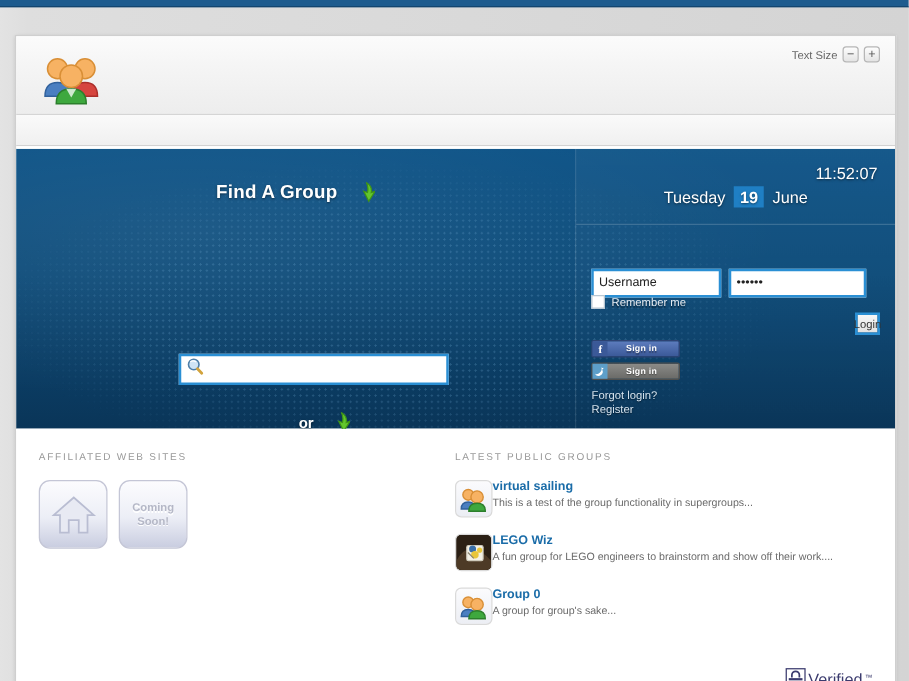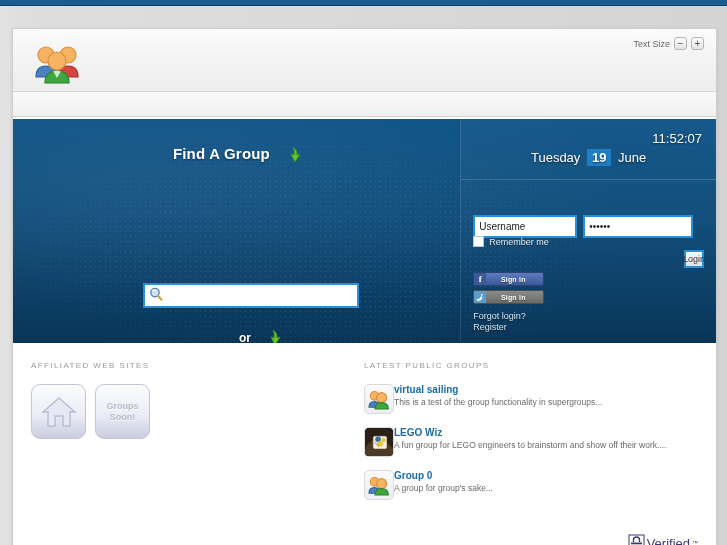--- a/index.html
+++ b/index.html
@@ -495,21 +495,21 @@
 
         <div class="col-left">
           <div class="sec-title">Affiliated Web Sites</div>
           <div class="tiles">
             <div class="tile">
               <svg width="36" height="34" viewBox="0 0 36 34">
                 <path d="M18 3 L34 17 L29 17 L29 31 L22 31 L22 21 L14 21 L14 31 L7 31 L7 17 L2 17 Z" fill="#e8eaf3" stroke="#b9bdd2" stroke-width="1.4"></path>
               </svg>
             </div>
             <div class="tile">
-              <span class="tile-text">Groups Soon!</span>
+              <span class="tile-text">Coming Soon!</span>
             </div>
           </div>
         </div>
 
         <div class="col-right">
           <div class="sec-title">Latest Public Groups</div>
 
           <div class="grp-row">
             <div class="grp-avatar">
               <svg width="24" height="22" viewBox="0 0 19 17">

